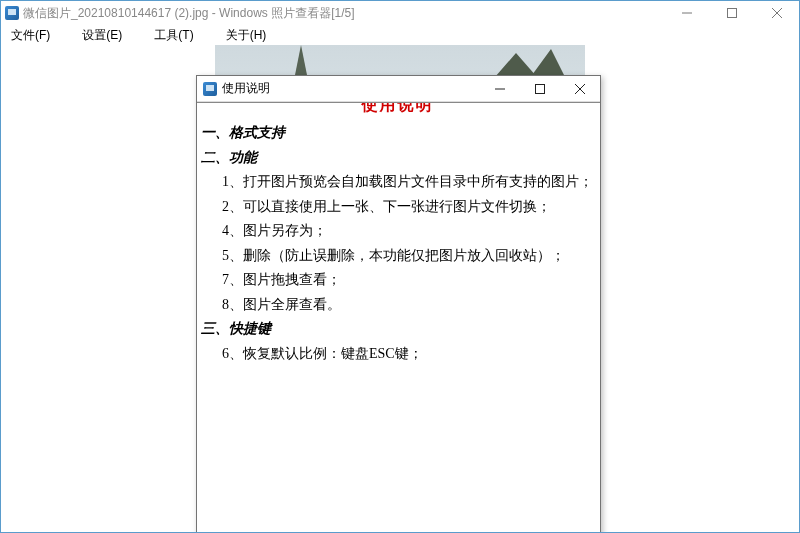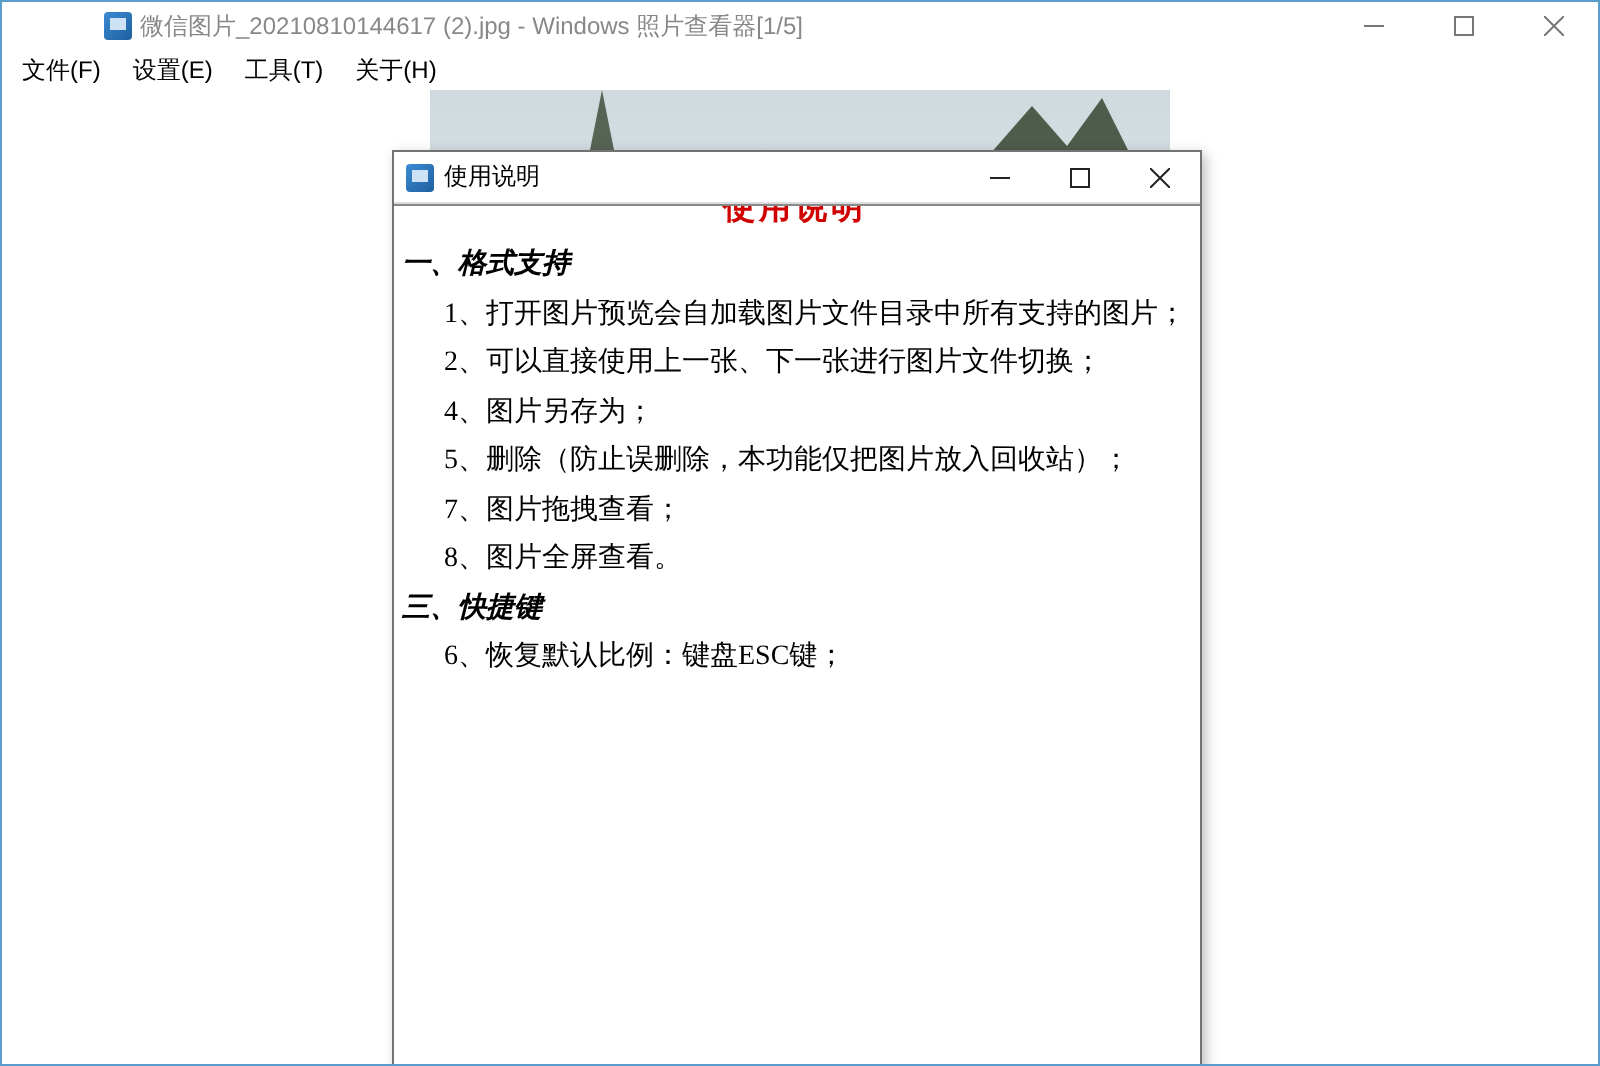--- a/index.html
+++ b/index.html
@@ -16,21 +16,20 @@
 
   
   .main-titlebar {
     height: 24px;
     background: #fff;
     display: flex;
     align-items: center;
     padding-left: 4px;
     color: #888;
     font-size: 12px;
-    margin-left: 47px;
   }
   .main-titlebar .app-icon {
     width: 14px; height: 14px;
     background: linear-gradient(135deg,#3b8bd4,#1e5f9e);
     margin-right: 4px;
     border-radius: 2px;
     position: relative;
   }
   .main-titlebar .app-icon::after{
     content:""; position:absolute; inset:3px 3px 5px 3px; background:#cde3f5;
@@ -45,21 +44,21 @@
   }
   .main-winbtn svg{ width:10px; height:10px; stroke:currentColor; stroke-width:1; fill:none;}
 
   
   .menubar {
     height: 20px;
     background:#fff;
     display:flex;
     align-items:center;
     padding-left:2px;
-    gap:0;
+    gap:16px;
     color:#000;
     font-size:12px;
   }
   .menubar .menu-item { padding: 2px 8px; }
 
   
   .viewport {
     position: relative;
     height: 467px;
     width: 100%;
@@ -311,20 +310,21 @@
           <svg viewBox="0 0 10 10">
             <path d="M0 0 L10 10 M10 0 L0 10"></path>
           </svg>
         </div>
     </div>
   </div>
   <div class="dlg-body">
     <div class="dlg-scroll">
       <div class="dlg-heading">使用说明</div>
       <p><b>一、格式支持</b></p>
+      <p><b>二、功能</b></p>
       <p>      1、打开图片预览会自加载图片文件目录中所有支持的图片；</p>
       <p>      2、可以直接使用上一张、下一张进行图片文件切换；</p>
       <p>      4、图片另存为；</p>
       <p>      5、删除（防止误删除，本功能仅把图片放入回收站）；</p>
       <p>      7、图片拖拽查看；</p>
       <p>      8、图片全屏查看。</p>
       <p><b>三、快捷键</b></p>
       <p>      6、恢复默认比例：键盘ESC键；</p>
     </div>
   </div>

